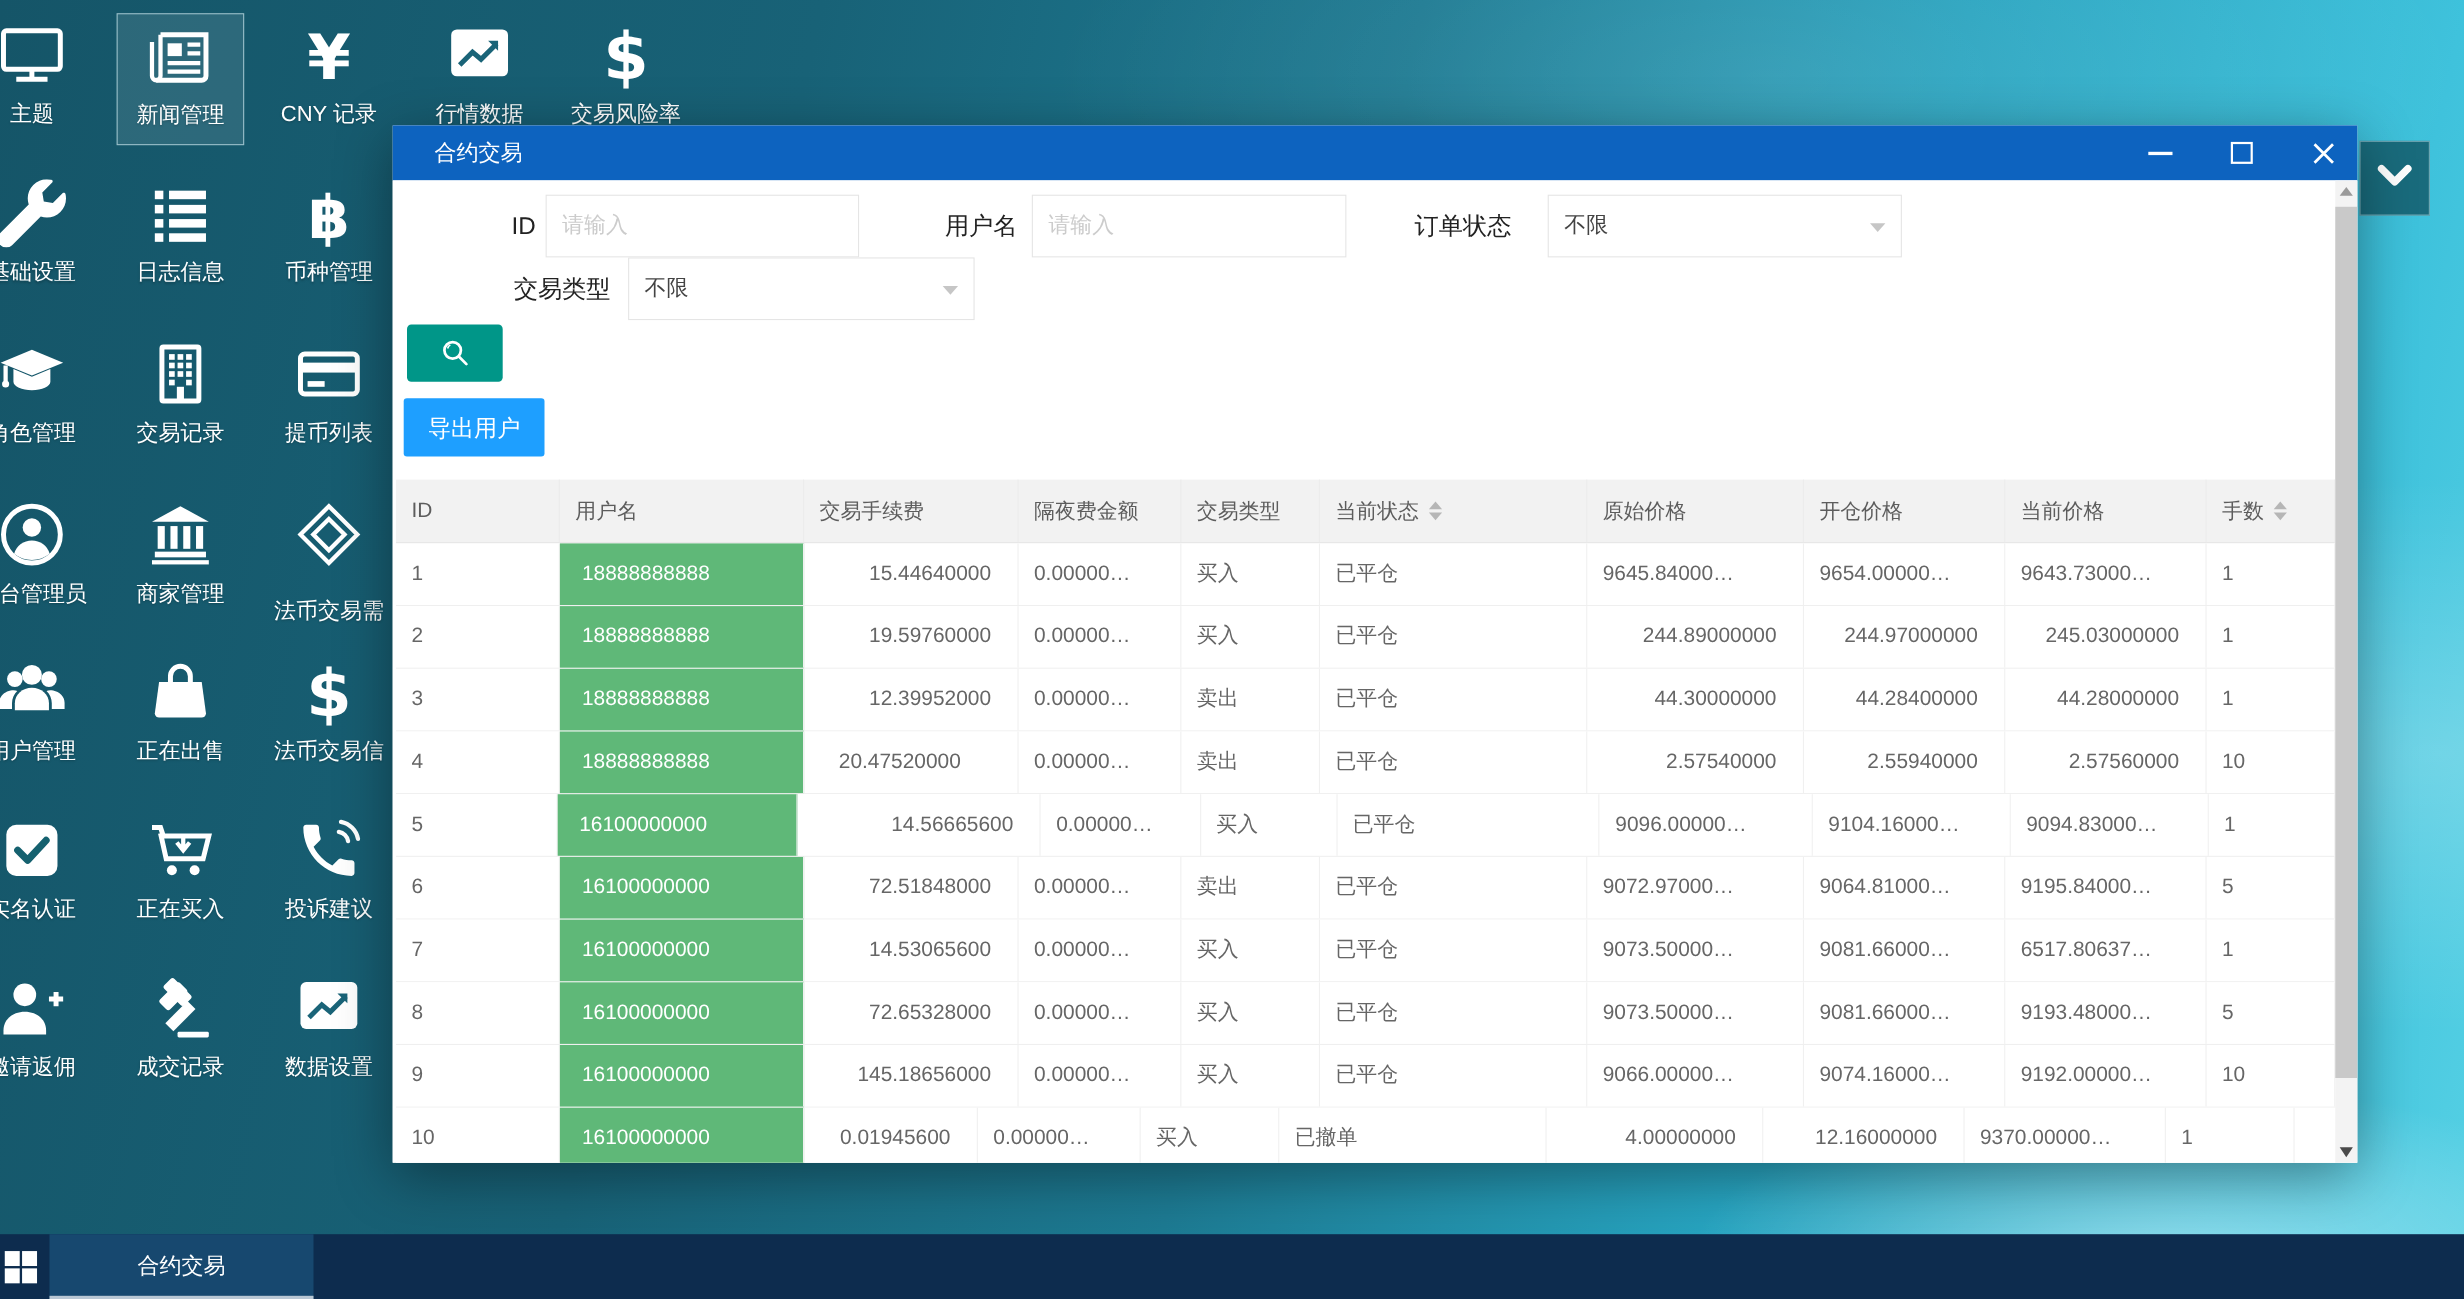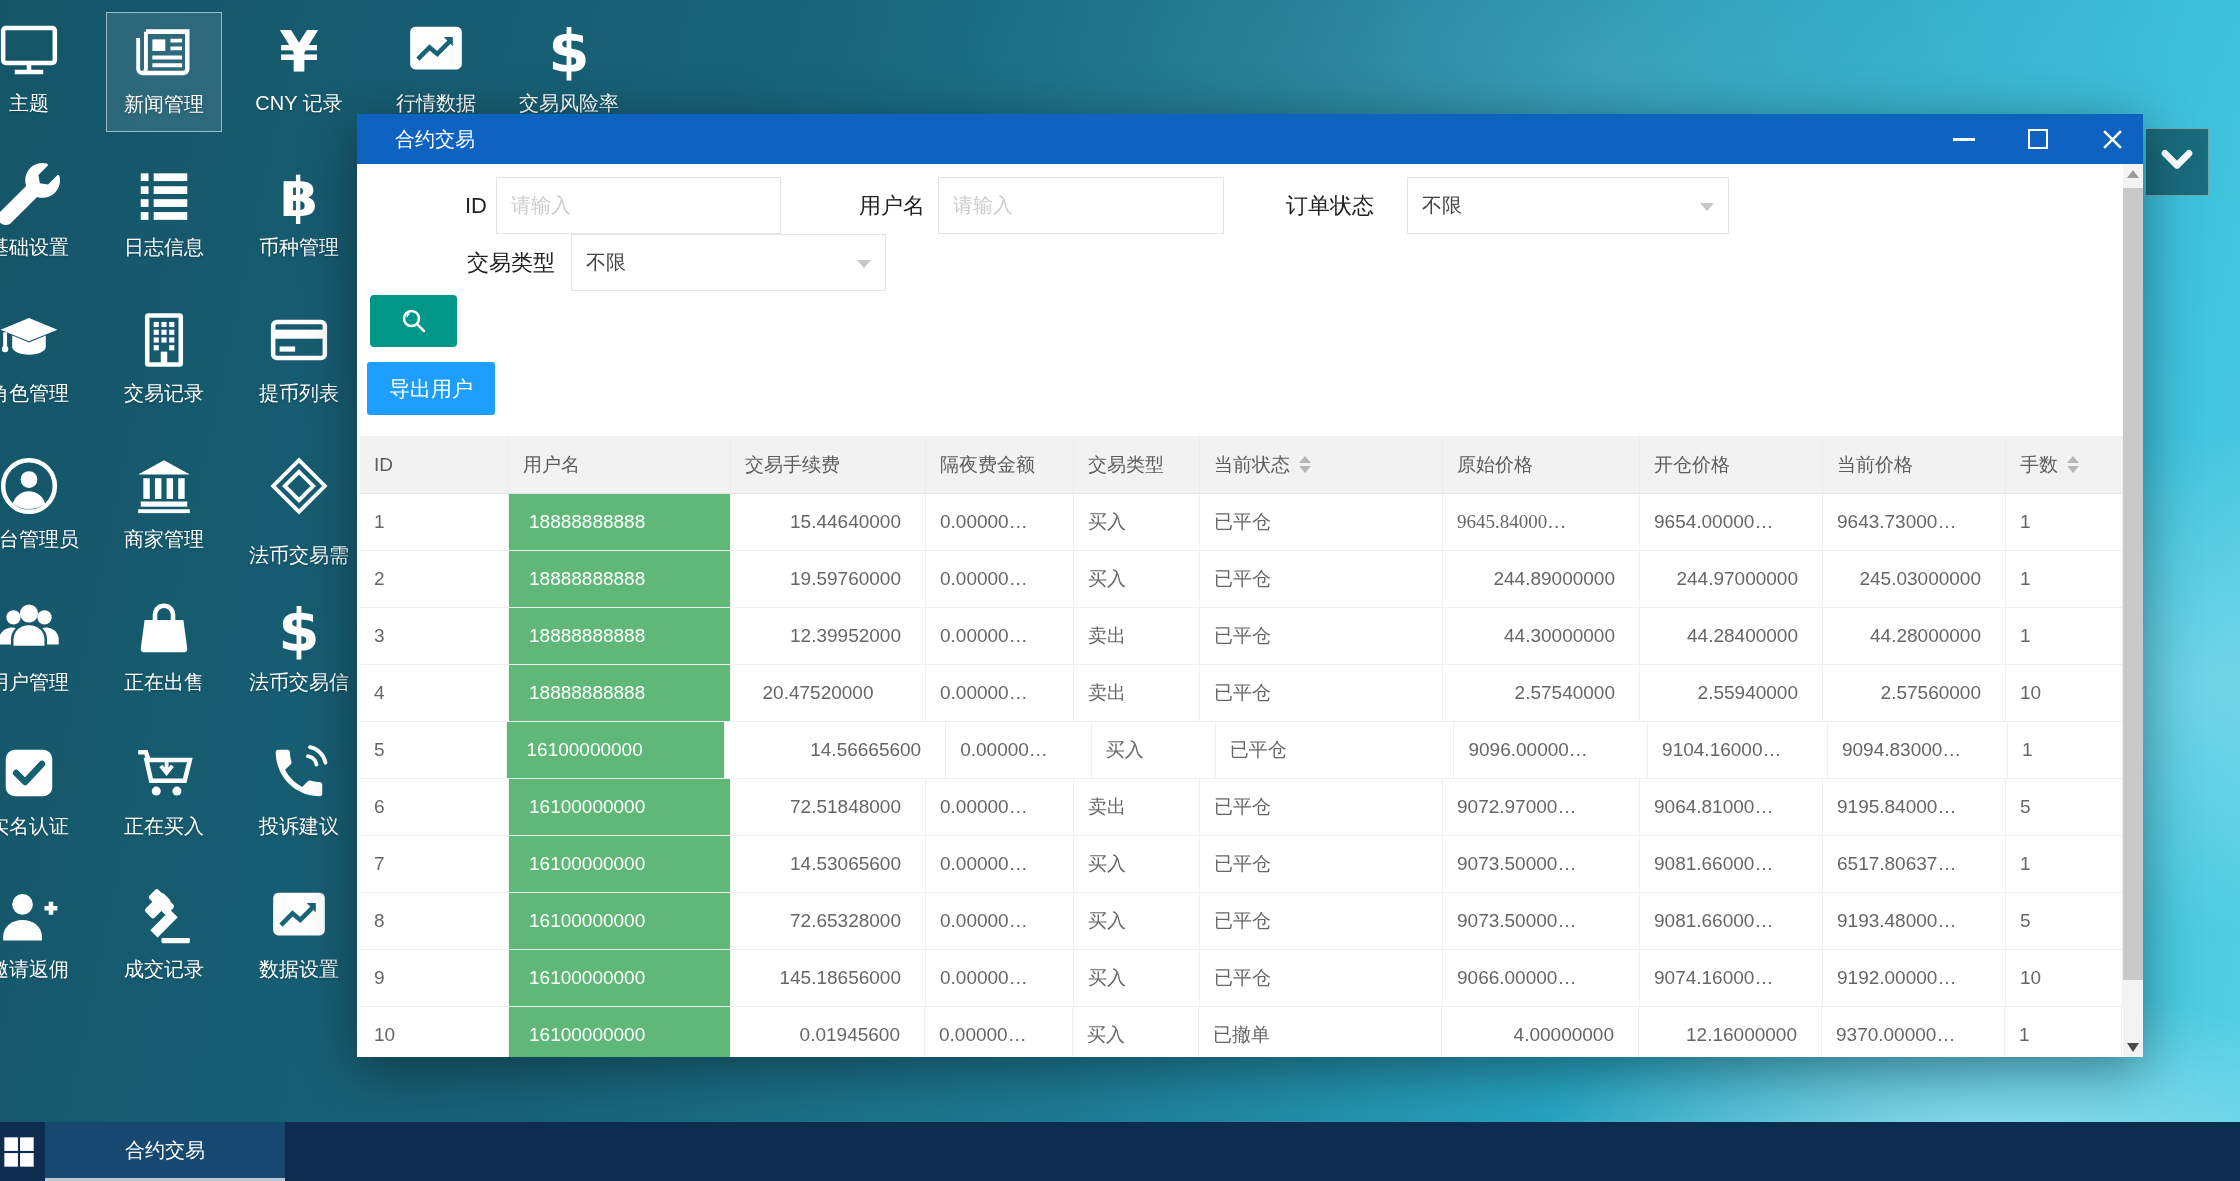--- a/index.html
+++ b/index.html
@@ -420,21 +420,21 @@
             </div>
           </div>
         <div id="tbody">
             <div class="tr">
               <div class="td" style="width: 149px;">1</div>
               <div class="td badge" style="width: 222px;">18888888888</div>
               <div class="td r" style="width: 195px;">15.44640000</div>
               <div class="td" style="width: 148px;">0.00000…</div>
               <div class="td" style="width: 126px;">买入</div>
               <div class="td" style="width: 243px;">已平仓</div>
-              <div class="td" style="width: 197px; font-family: Liberation Serif, serif;">9645.84000…</div>
+              <div class="td" style="width: 197px;">9645.84000…</div>
               <div class="td" style="width: 183px;">9654.00000…</div>
               <div class="td" style="width: 183px;">9643.73000…</div>
               <div class="td" style="width: 117px;">1</div>
             </div>
             <div class="tr">
               <div class="td" style="width: 149px;">2</div>
               <div class="td badge" style="width: 222px;">18888888888</div>
               <div class="td r" style="width: 195px;">19.59760000</div>
               <div class="td" style="width: 148px;">0.00000…</div>
               <div class="td" style="width: 126px;">买入</div>
@@ -524,21 +524,21 @@
               <div class="td" style="width: 126px;">买入</div>
               <div class="td" style="width: 243px;">已平仓</div>
               <div class="td" style="width: 197px;">9066.00000…</div>
               <div class="td" style="width: 183px;">9074.16000…</div>
               <div class="td" style="width: 183px;">9192.00000…</div>
               <div class="td" style="width: 117px;">10</div>
             </div>
             <div class="tr">
               <div class="td" style="width: 149px;">10</div>
               <div class="td badge" style="width: 222px;">16100000000</div>
-              <div class="td r" style="width: 194px;">0.01945600</div>
+              <div class="td r" style="width: 158px;">0.01945600</div>
               <div class="td" style="width: 148px;">0.00000…</div>
               <div class="td" style="width: 126px;">买入</div>
               <div class="td" style="width: 243px;">已撤单</div>
               <div class="td r" style="width: 197px;">4.00000000</div>
               <div class="td r" style="width: 183px;">12.16000000</div>
               <div class="td" style="width: 183px;">9370.00000…</div>
               <div class="td" style="width: 117px;">1</div>
             </div>
           </div>
       </div>

